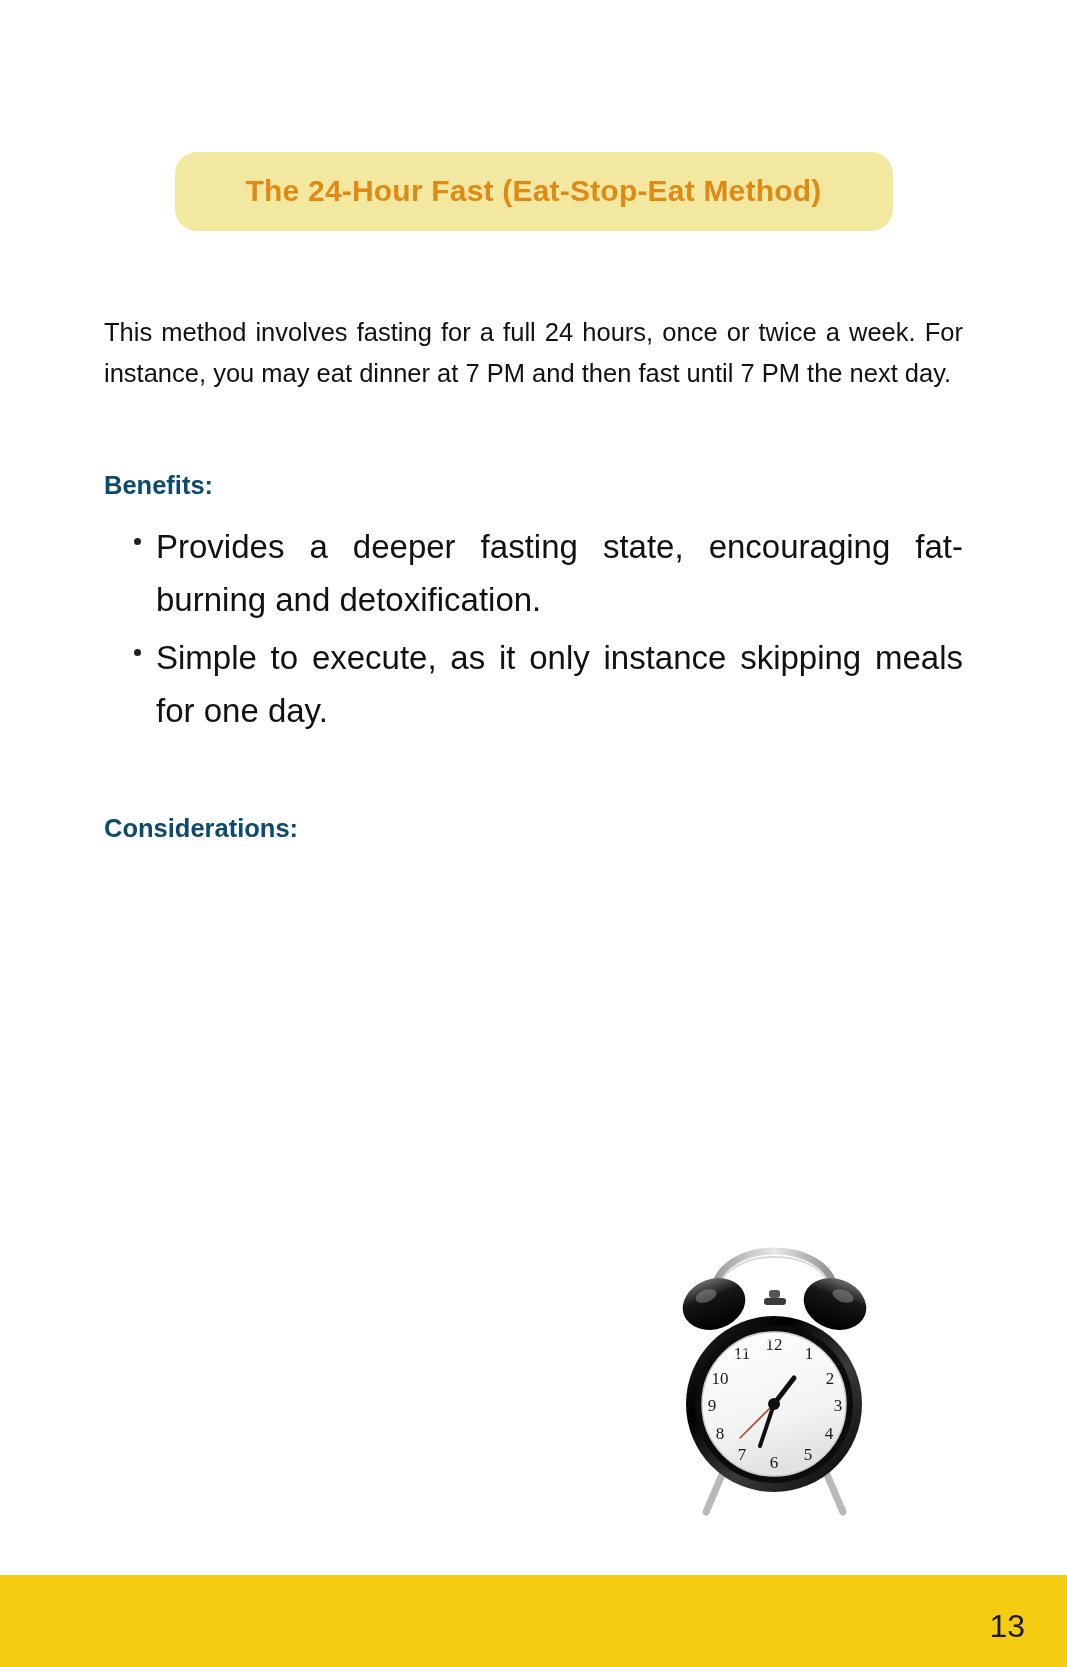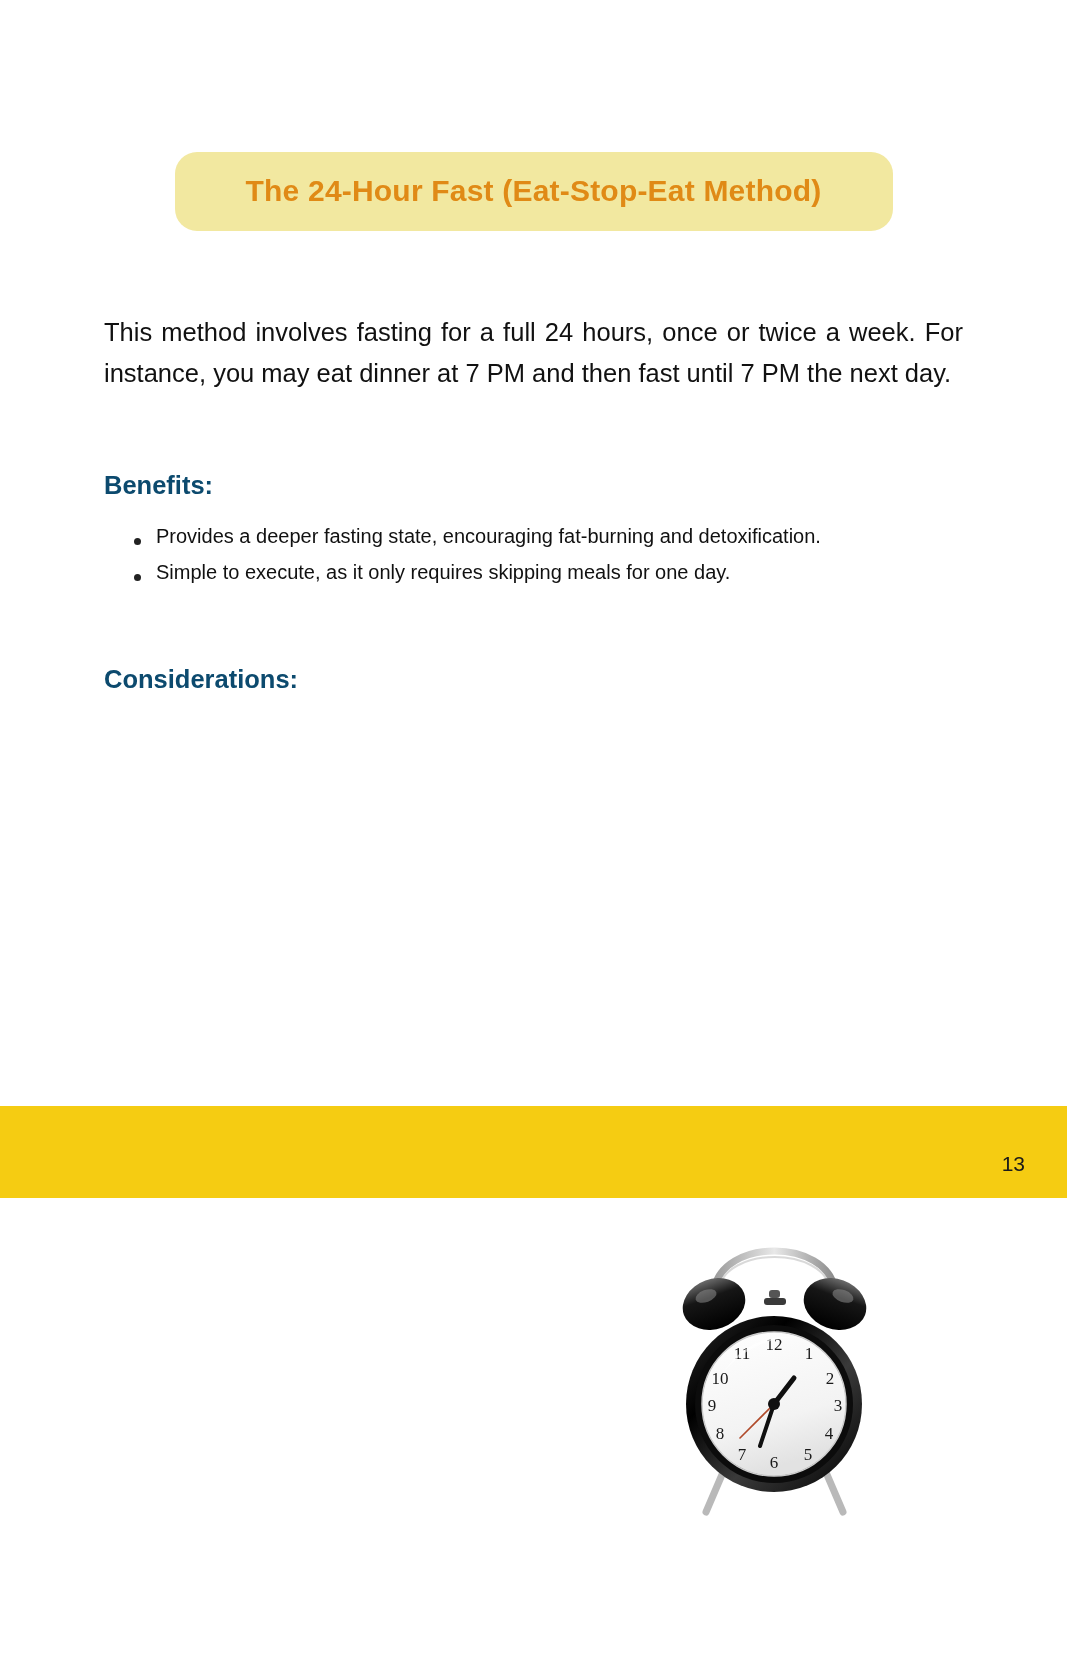--- a/index.html
+++ b/index.html
@@ -11,21 +11,21 @@
     height: 1667px;
     background: #ffffff;
     font-family: "Liberation Sans", sans-serif;
     position: relative;
     overflow: hidden;
   }
 
   .page {
     position: relative;
     width: 1067px;
-    height: 1198px;
+    height: 1667px;
     box-sizing: border-box;
   }
 
   
   .title-wrap {
     position: absolute;
     left: 0;
     right: 0;
     top: 152px;
     display: flex;
@@ -75,21 +75,21 @@
   .spacer-lg { height: 74px; }
   .spacer-sm { height: 18px; }
 
   ul.bullets {
     margin: 0;
     padding: 0 0 0 52px;
     list-style: none;
   }
   ul.bullets li {
     position: relative;
-    font-size: 20px;
+    font-size: 33px;
     line-height: 1.62;
     color: #111111;
     text-align: justify;
     text-justify: inter-word;
     margin-bottom: 4px;
   }
   ul.bullets li::before {
     content: "";
     position: absolute;
     left: -22px;
@@ -116,21 +116,21 @@
     left: 0;
     bottom: 0;
     width: 1067px;
     height: 92px;
     background: #f5cc12;
   }
   .page-number {
     position: absolute;
     right: 42px;
     bottom: 22px;
-    font-size: 21px;
+    font-size: 32px;
     color: #1a1a1a;
     font-family: "Liberation Sans", sans-serif;
   }
 </style>
 </head>
 <body>
 
 <div class="page">
 
   <div class="title-wrap">
@@ -144,21 +144,21 @@
     <p class="intro">This method involves fasting for a full 24 hours, once or twice a week. For instance, you may eat dinner at 7 PM and then fast until 7 PM the next day.</p>
 
     <div class="spacer-lg"></div>
 
     <h2 class="section-heading">Benefits:</h2>
 
     <div class="spacer-sm"></div>
 
     <ul class="bullets">
       <li>Provides a deeper fasting state, encouraging fat-burning and detoxification.</li>
-      <li>Simple to execute, as it only requires skipping meals for one day.</li>
+      <li>Simple to execute, as it only instance skipping meals for one day.</li>
     </ul>
 
     <div class="spacer-lg"></div>
 
     <h2 class="section-heading">Considerations:</h2>
 
     <div class="spacer-sm"></div>
 
     <ul class="bullets">
     </ul>

